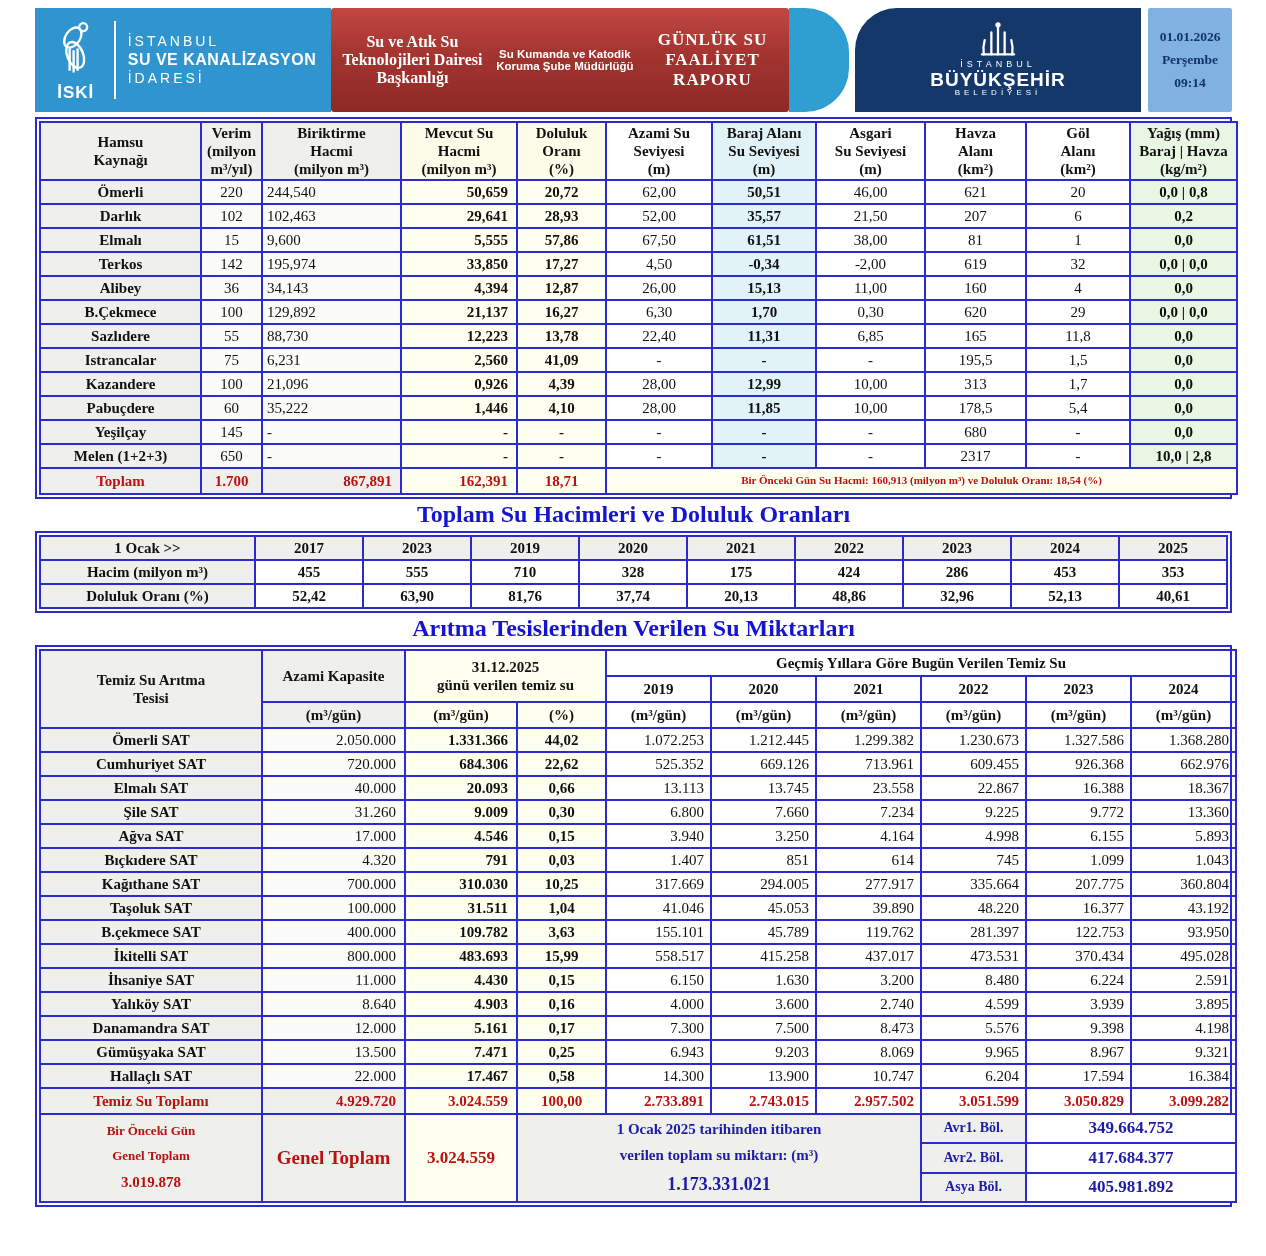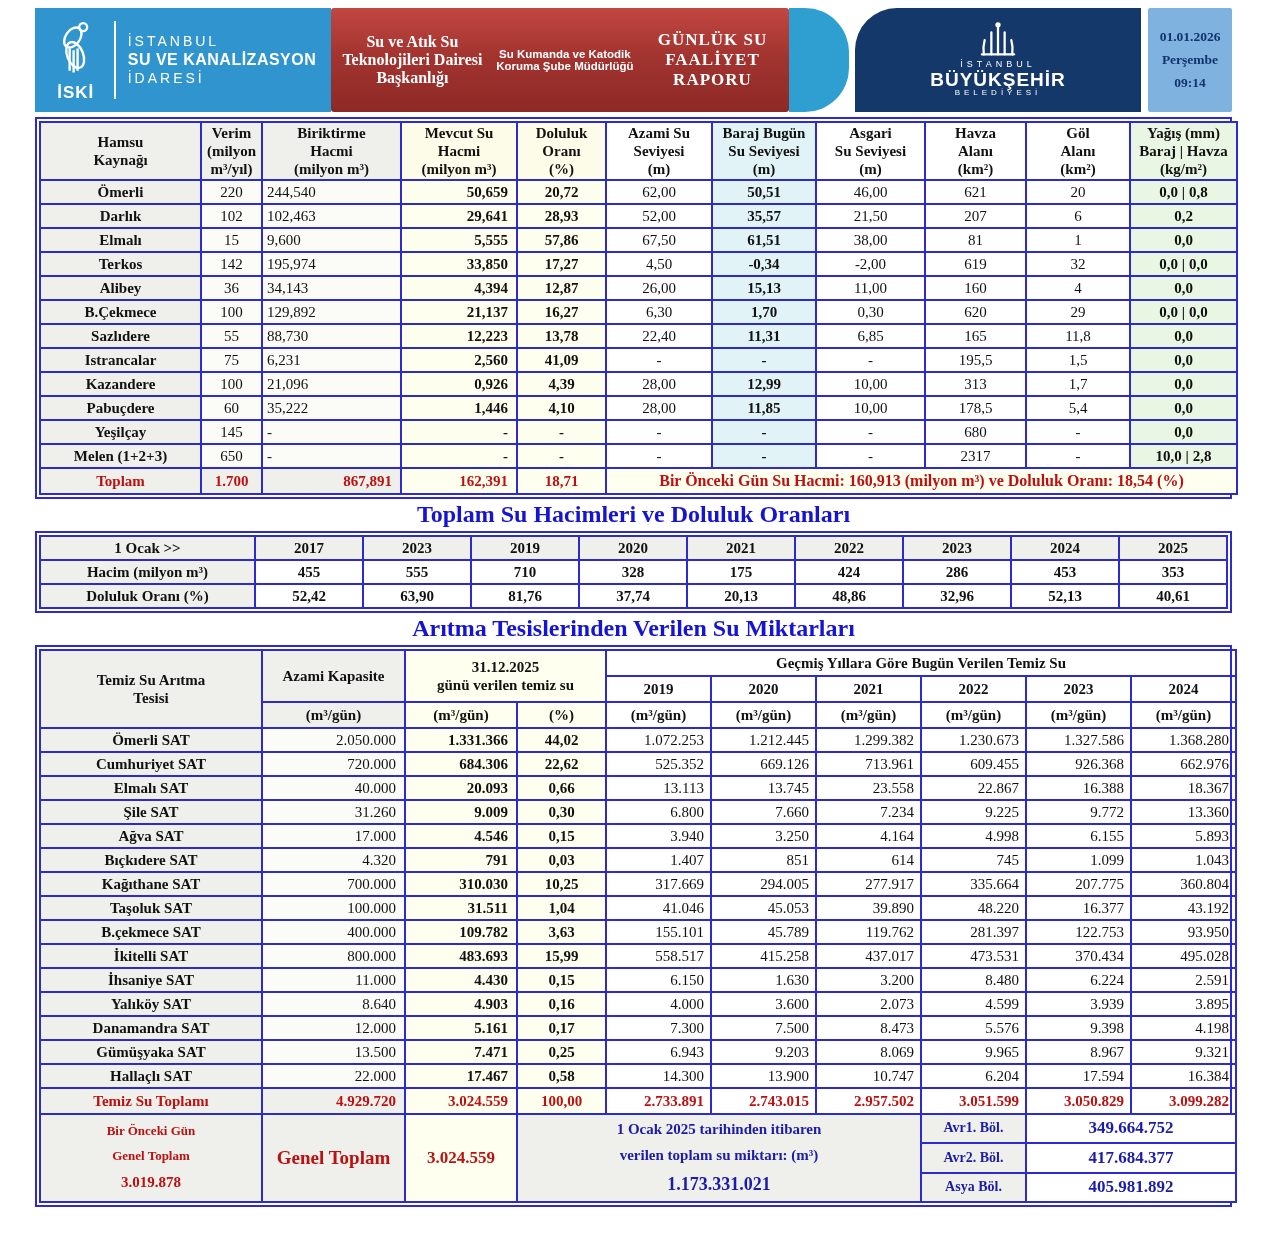--- a/index.html
+++ b/index.html
@@ -62,21 +62,21 @@
   #t1-body td:nth-child(3){background:var(--nearwhite);text-align:left;padding-right:0;}
   #t1-body td:nth-child(4){background:var(--ivory);font-weight:bold;text-align:right;padding-right:8px;}
   #t1-body td:nth-child(5){background:var(--ivory);font-weight:bold;}
   #t1-body td:nth-child(7){background:var(--cyan);font-weight:bold;}
   #t1-body td:nth-child(11){background:var(--green);font-weight:bold;}
   #t1-total td{color:var(--red);font-weight:bold;height:26px;text-align:center;}
   #t1-total td:nth-child(1),#t1-total td:nth-child(2),#t1-total td:nth-child(3){background:var(--gray);}
   #t1-total td:nth-child(3){text-align:right;padding-right:8px;}
   #t1-total td:nth-child(4){background:var(--ivory);text-align:right;padding-right:8px;}
   #t1-total td:nth-child(5),#t1-total .note{background:var(--ivory);}
-  #t1-total .note{font-size:16px;}
+  #t1-total .note{font-size:11px;}
 
   
   #t2 td{height:24px;text-align:center;font-weight:bold;}
   #t2-body tr:first-child td{background:var(--gray);}
   #t2-body td:first-child{background:var(--gray);}
 
   
   #t3 th{height:26px;}
   #t3 .h-gray{background:var(--gray);}
   #t3 .h-ivory{background:var(--ivory);}
@@ -188,21 +188,21 @@
 (milyon m³)</th>
           <th class="pre h-yel">Mevcut Su
 Hacmi
 (milyon m³)</th>
           <th class="pre h-yel">Doluluk
 Oranı
 (%)</th>
           <th class="pre">Azami Su
 Seviyesi
 (m)</th>
-          <th class="pre h-cyan">Baraj Bugün
+          <th class="pre h-cyan">Baraj Alanı
 Su Seviyesi
 (m)</th>
           <th class="pre">Asgari
 Su Seviyesi
 (m)</th>
           <th class="pre">Havza
 Alanı
 (km²)</th>
           <th class="pre">Göl
 Alanı
@@ -616,21 +616,21 @@
             <td>6.224</td>
             <td>2.591</td>
           </tr>
           <tr>
             <td>Yalıköy SAT</td>
             <td>8.640</td>
             <td>4.903</td>
             <td>0,16</td>
             <td>4.000</td>
             <td>3.600</td>
-            <td>2.073</td>
+            <td>2.740</td>
             <td>4.599</td>
             <td>3.939</td>
             <td>3.895</td>
           </tr>
           <tr>
             <td>Danamandra SAT</td>
             <td>12.000</td>
             <td>5.161</td>
             <td>0,17</td>
             <td>7.300</td>

